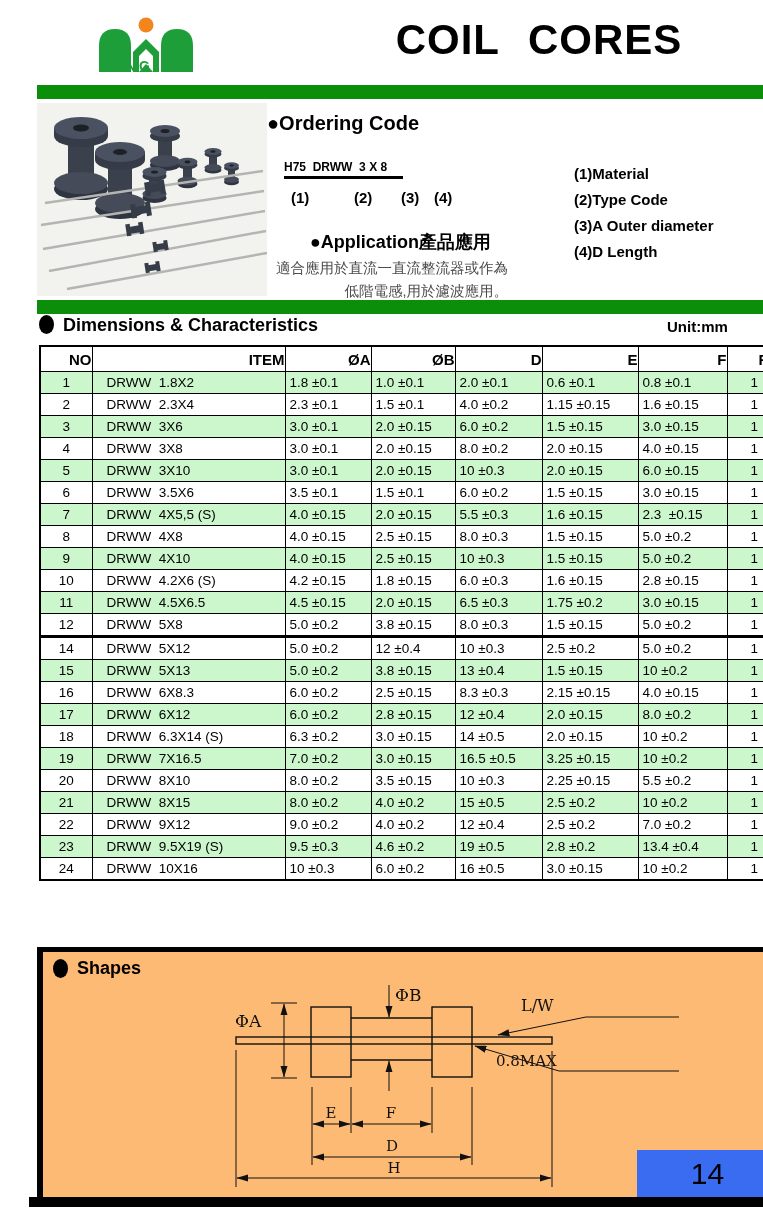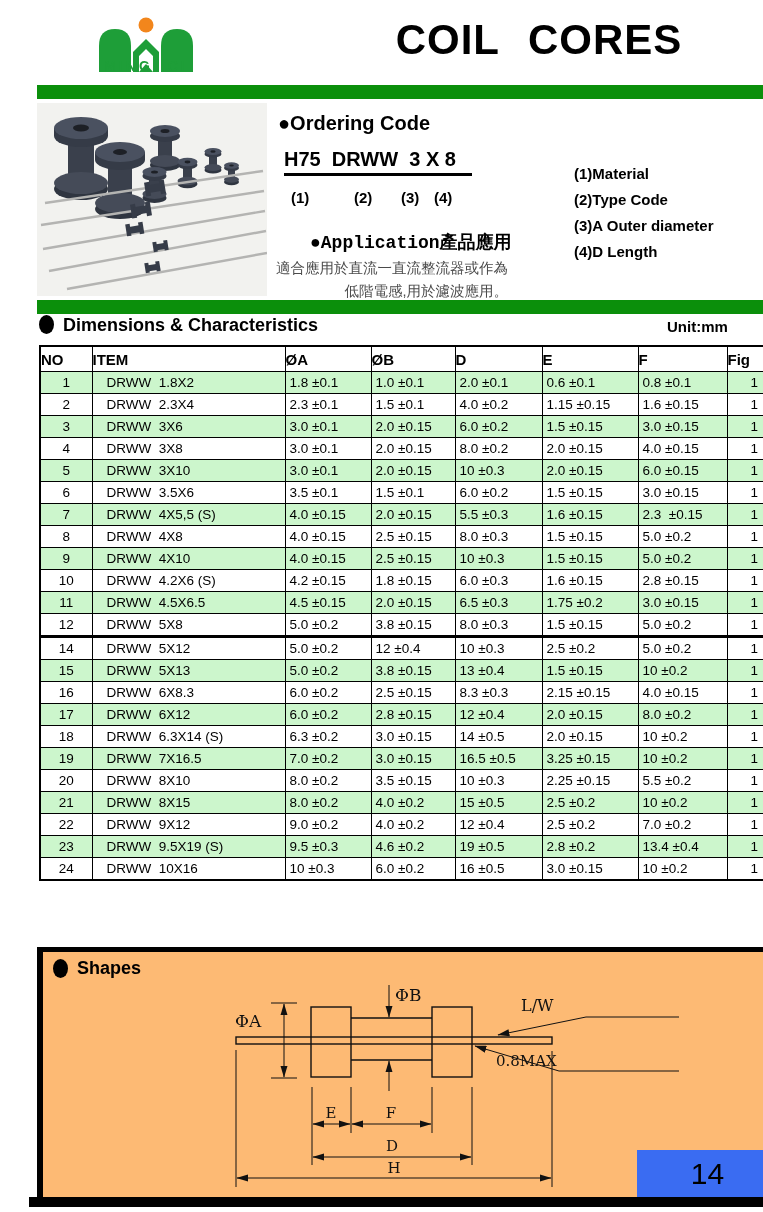--- a/index.html
+++ b/index.html
@@ -14,39 +14,39 @@
   #page-title { position:absolute; left:305px; top:16px; width:410px; text-align:center;
     font-size:42px; font-weight:bold; letter-spacing:1px; word-spacing:16px; }
   .green-bar { position:absolute; background:var(--green); height:14px; }
   #bar1 { left:8px; top:85px; width:755px; }
   #bar2 { left:8px; top:300px; width:749px; }
 
   
   #photo { position:absolute; left:8px; top:103px; width:230px; height:193px; }
 
   
-  #ordering-heading { position:absolute; left:249px; top:112px; font-size:20px; font-weight:bold; }
-  #order-code { position:absolute; left:255px; top:148px; font-size:20px; font-weight:bold;
+  #ordering-heading { position:absolute; left:238px; top:112px; font-size:20px; font-weight:bold; }
+  #order-code { position:absolute; left:255px; top:160px; font-size:12px; font-weight:bold;
     white-space:pre; border-bottom:3px solid #000; padding:0 16px 2px 0; }
   #code-marks { position:absolute; left:249px; top:189px; width:220px; height:20px; }
   #code-marks span { position:absolute; font-size:15px; font-weight:bold; }
   #order-legend { position:absolute; left:545px; top:161px; font-size:15px; font-weight:bold; line-height:26px; }
-  #application-heading { position:absolute; left:281px; top:230px; font-size:18px; font-weight:bold;font-family:Liberation Mono, monospace; }
+  #application-heading { position:absolute; left:281px; top:230px; font-size:18px; font-weight:bold; }
   #application-text { position:absolute; left:247px; top:257px; font-size:14.5px; color:#4b4b4b; line-height:23px;text-align:right; }
 
   
   #dim-heading { position:absolute; left:10px; top:315px; font-size:18px; font-weight:bold;
     display:flex; gap:9px; }
   .big-bullet { display:inline-block; width:15px; height:19px; background:#000; border-radius:50%; }
   #unit-label { position:absolute; left:638px; top:318px; font-size:15px; font-weight:bold; }
 
   
   #dim-table { position:absolute; left:10px; top:345px; width:742px; border-collapse:collapse;
     table-layout:fixed; font-size:13.5px; border:2px solid #000; }
-  #dim-table th { border:1px solid #000; height:24px; font-size:15px; font-weight:bold; text-align:left; padding:0; }
+  #dim-table th { border:1px solid #000; height:24px; font-size:15px; font-weight:bold; text-align:right; padding:0; }
   #dim-table td { border:1px solid #000; height:21px; padding:0 0 0 4px; white-space:pre; text-align:left; overflow:hidden; }
   #dim-table td.c { text-align:center; padding:0; }
   #dim-table td.item { padding-left:14px; }
   #dim-table tr.hl { background:var(--hl); }
   #dim-table tr.thick td { border-top:3px solid #000; }
 
   
   #shapes-box { position:absolute; left:8px; top:947px; width:747px; height:250px; box-sizing:border-box;
     border-top:5px solid #000; border-left:6px solid #000; border-right:7px solid #000; background:#fdba74; }
   #shapes-heading { position:absolute; left:10px; top:6px; font-size:18px; font-weight:bold;

